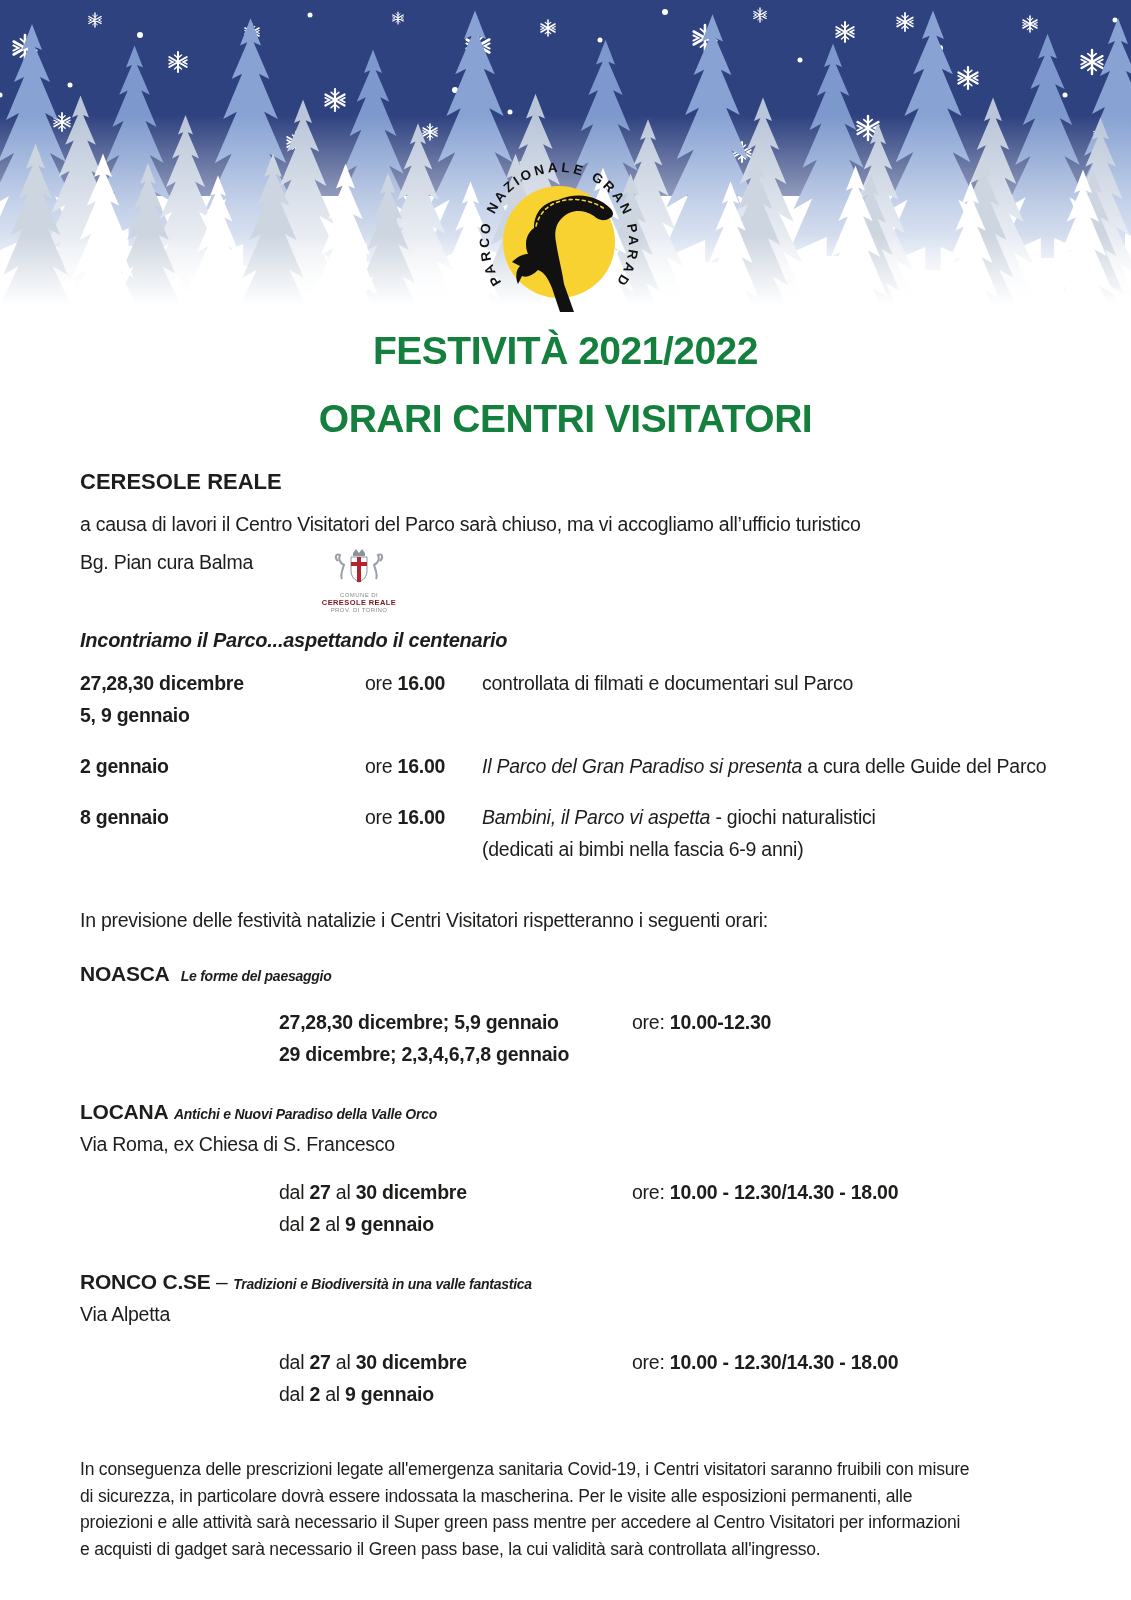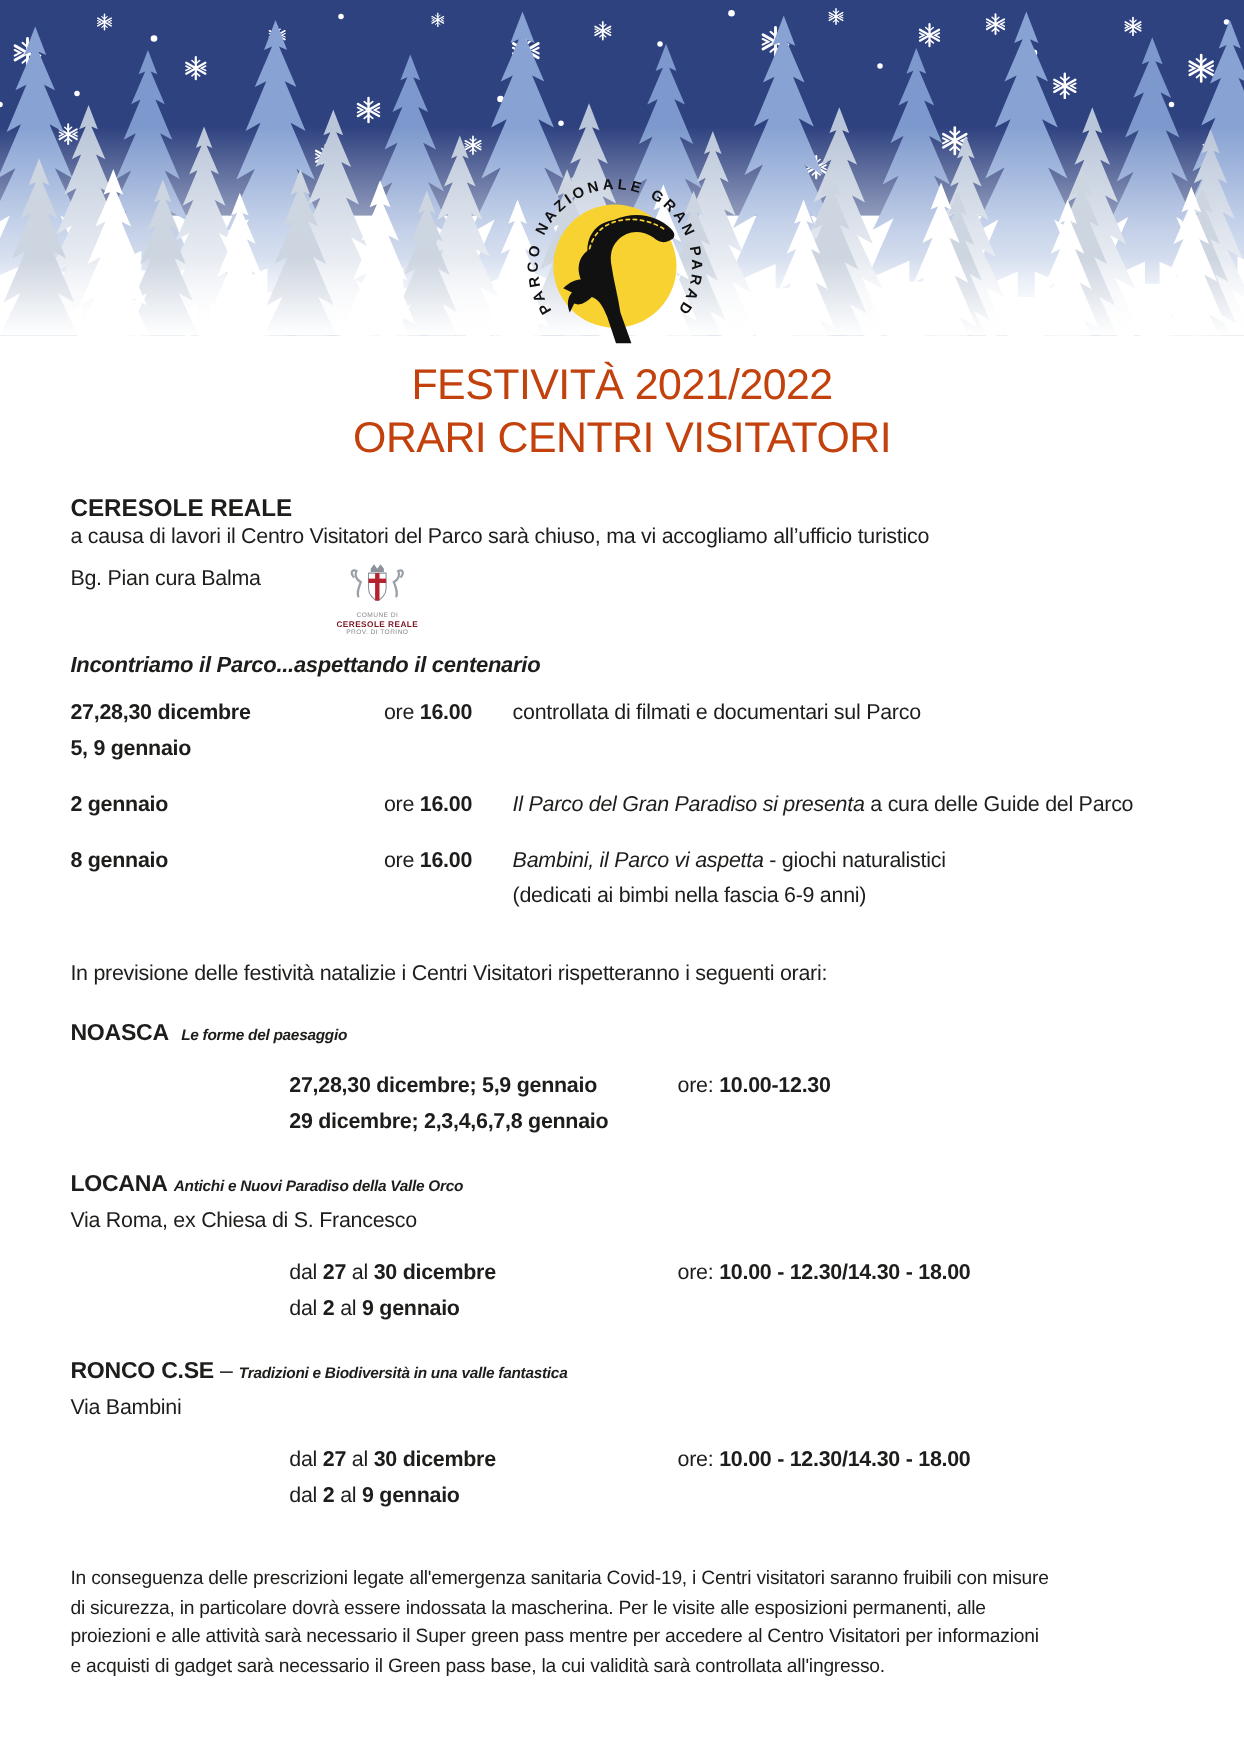--- a/index.html
+++ b/index.html
@@ -8,25 +8,25 @@
     position:relative; width:1131px; height:1600px; margin:0 auto;
     background:#fff; overflow:hidden;
     font-family:"Liberation Sans", sans-serif; color:#1d1d1b;
   }
   
   .banner { position:relative; width:1131px; height:305px; }
   .banner svg { display:block; }
   .logo-badge { position:absolute; left:476px; top:158px; width:168px; height:172px; }
   
   .title-block { text-align:center; margin-top:22px; line-height:48px; }
-  .title-line { font-size:39px; font-weight:normal; letter-spacing:-0.5px; color:#c2410c; }
+  .title-line { font-size:39px; font-weight:bold; letter-spacing:-0.5px; color:#15803d;margin-top:20px; }
   
-  .content { padding:0 40px 0 64px; font-size:19.5px; letter-spacing:-0.25px; }
+  .content { padding:0 40px 0 80px; font-size:19.5px; letter-spacing:-0.25px; }
   .sec-heading { font-size:22px; font-weight:bold; margin-top:26px; letter-spacing:0; }
-  .notice { margin-top:2px; }
+  .notice { margin-top:18px; }
   .addr-row { display:flex; align-items:flex-start; margin-top:11px; }
   .addr-text { padding-top:4px; }
   .crest { margin-left:58px; width:96px; text-align:center; }
   .crest-cap1, .crest-cap3 { font-size:6px; color:#8a8a8a; letter-spacing:.4px; }
   .crest-cap2 { font-size:7.5px; color:#7a1420; font-weight:bold; letter-spacing:.4px; }
   .program-title { font-style:italic; font-weight:bold; font-size:20px; margin-top:16px; }
   .events { margin-top:15px; display:flex; flex-direction:column; gap:19px; }
   .event-row { display:grid; grid-template-columns:285px 117px 1fr; align-items:start; }
   .ev-date { font-weight:bold; line-height:32px; }
   .ev-time { line-height:32px; }
@@ -270,21 +270,21 @@
         <div></div>
       </div>
     </div>
 
     <div class="center-block">
       <div class="center-head">
         <span class="center-name">RONCO C.SE</span>
         <span>–</span>
         <span class="center-sub">Tradizioni e Biodiversità in una valle fantastica</span>
       </div>
-      <div class="center-addr">Via Bambini</div>
+      <div class="center-addr">Via Alpetta</div>
       <div class="center-rows">
         <div><span>dal</span> <b>27</b> <span>al</span> <b>30 dicembre</b></div>
         <div><span>ore:</span> <b>10.00 - 12.30/14.30 - 18.00</b></div>
         <div><span>dal</span> <b>2</b> <span>al</span> <b>9 gennaio</b></div>
         <div></div>
       </div>
     </div>
 
     <div class="footer-note">In conseguenza delle prescrizioni legate all'emergenza sanitaria Covid-19, i Centri visitatori saranno fruibili con misure di sicurezza, in particolare dovrà essere indossata la mascherina. Per le visite alle esposizioni permanenti, alle proiezioni e alle attività sarà necessario il Super green pass mentre  per accedere al Centro Visitatori per informazioni e acquisti di gadget sarà necessario il Green pass base, la cui validità sarà controllata all'ingresso.</div>
 

